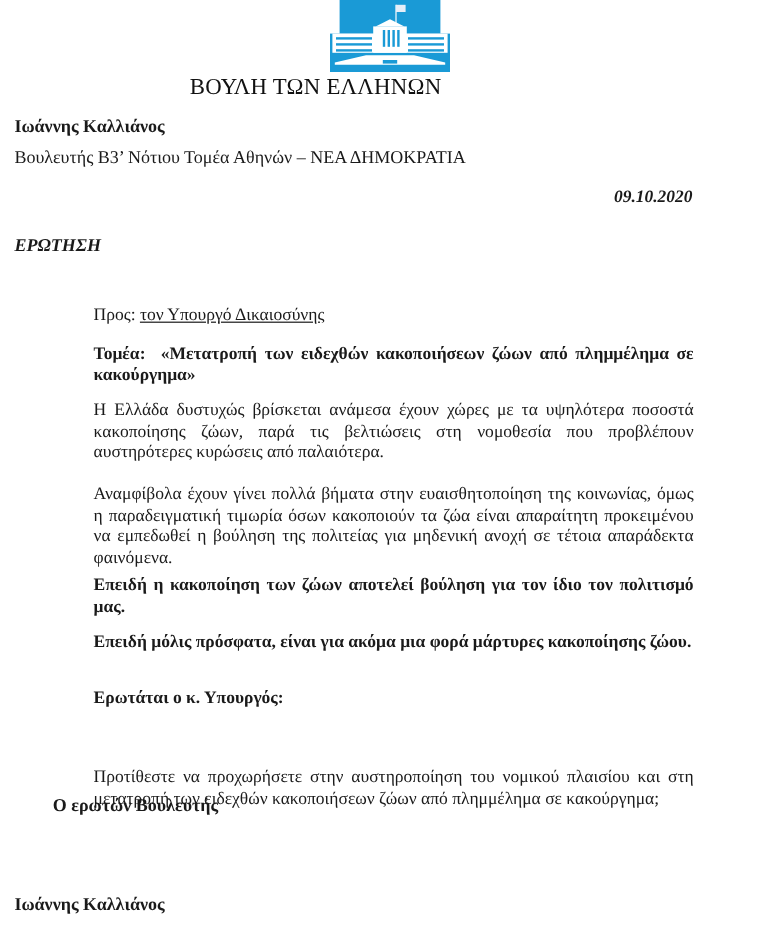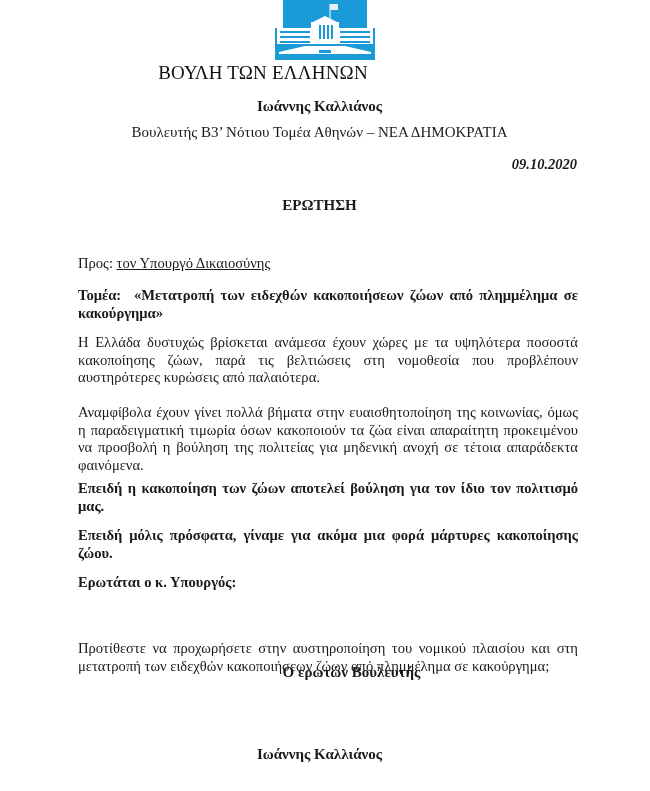--- a/index.html
+++ b/index.html
@@ -1,21 +1,21 @@
 <!DOCTYPE html>
 <html><head>
 <meta charset="utf-8">
 <style>
   html, body { margin:0; padding:0; background:#ffffff; }
   body { width:650px; height:791px; position:relative; overflow:hidden;
          font-family:"Liberation Serif", "DejaVu Serif", serif; color:#1a1a1a; font-size:14.6px; }
   .logo { position:absolute; left:275px; top:0; width:100px; height:60px; }
   .logo-text { position:absolute; left:0; width:526px; top:62px; text-align:center;
                font-size:19px; letter-spacing:0.2px; color:#111; }
-  .center { position:absolute; left:0; width:639px; text-align:center; }
+  .center { position:absolute; left:12px; width:639px; }
   .bold { font-weight:bold; }
   .abs { position:absolute;font-weight:bold; }
   .col { position:absolute; left:78px; width:500px; text-align:justify; line-height:17.5px;margin-top:20px; }
   .col p { margin:0; }
   u { text-decoration:underline; }
 </style>
 </head>
 <body>
 
 <div class="logo">
@@ -45,43 +45,43 @@
     <polygon points="4,52 30,46 70,46 96,52 96,54 4,54" fill="#ffffff"></polygon>
     <rect x="44" y="50" width="12" height="3" fill="#1a9ad6"></rect>
   </svg>
 </div>
 <div class="logo-text">ΒΟΥΛΗ ΤΩΝ ΕΛΛΗΝΩΝ</div>
 
 <div class="center bold" style="top:98px;font-size:15px;">Ιωάννης Καλλιάνος</div>
 <div class="center" style="top:124px;font-size:15px;">Βουλευτής Β3’ Νότιου Τομέα Αθηνών – ΝΕΑ ΔΗΜΟΚΡΑΤΙΑ</div>
 <div class="abs" style="top:156px;right:73px;font-style:italic;font-size:14.5px;">09.10.2020</div>
 
-<div class="center bold" style="top:197px;font-size:15px;">ΕΡΩΤΗΣΗ</div>
+<div class="center bold" style="top:197px;font-size:15px;font-style:italic;">ΕΡΩΤΗΣΗ</div>
 
 <div class="col" style="top:235px;">
   <span>Προς:</span>
   <u>τον Υπουργό Δικαιοσύνης</u>
 </div>
 
 <div class="col bold" style="top:266px;line-height:18px;">
   <p><span>Τομέα:</span>&nbsp;&nbsp;<span>«Μετατροπή των ειδεχθών κακοποιήσεων ζώων από πλημμέλημα σε κακούργημα»</span></p>
 </div>
 
 <div class="col" style="top:314px;">
   <p>Η Ελλάδα δυστυχώς βρίσκεται ανάμεσα έχουν χώρες με τα υψηλότερα ποσοστά κακοποίησης ζώων, παρά τις βελτιώσεις στη νομοθεσία που προβλέπουν αυστηρότερες κυρώσεις από παλαιότερα.</p>
 </div>
 <div class="col" style="top:384px;">
-  <p>Αναμφίβολα έχουν γίνει πολλά βήματα στην ευαισθητοποίηση της κοινωνίας, όμως η παραδειγματική τιμωρία όσων κακοποιούν τα ζώα είναι απαραίτητη προκειμένου να προσβολή η βούληση της πολιτείας για μηδενική ανοχή σε τέτοια απαράδεκτα φαινόμενα.</p>
+  <p>Αναμφίβολα έχουν γίνει πολλά βήματα στην ευαισθητοποίηση της κοινωνίας, όμως η παραδειγματική τιμωρία όσων κακοποιούν τα ζώα είναι απαραίτητη προκειμένου να εμπεδωθεί η βούληση της πολιτείας για μηδενική ανοχή σε τέτοια απαράδεκτα φαινόμενα.</p>
 </div>
 
 <div class="col bold" style="top:460px;">
   <p>Επειδή η κακοποίηση των ζώων αποτελεί βούληση για τον ίδιο τον πολιτισμό μας.</p>
 </div>
 <div class="col bold" style="top:507px;">
-  <p>Επειδή μόλις πρόσφατα, γίναμε για ακόμα μια φορά μάρτυρες κακοποίησης ζώου.</p>
+  <p>Επειδή μόλις πρόσφατα, είναι για ακόμα μια φορά μάρτυρες κακοποίησης ζώου.</p>
 </div>
 
 <div class="col bold" style="top:554px;">Ερωτάται ο κ. Υπουργός:</div>
 <div class="col" style="top:620px;">
   <p>Προτίθεστε να προχωρήσετε στην αυστηροποίηση του νομικού πλαισίου και στη μετατροπή των ειδεχθών κακοποιήσεων ζώων από πλημμέλημα σε κακούργημα;</p>
 </div>
 
 <div class="center bold" style="top:664px;font-size:15px;margin-left:32px;">Ο ερωτών Βουλευτής</div>
 <div class="center bold" style="top:746px;font-size:15px;">Ιωάννης Καλλιάνος</div>
 

